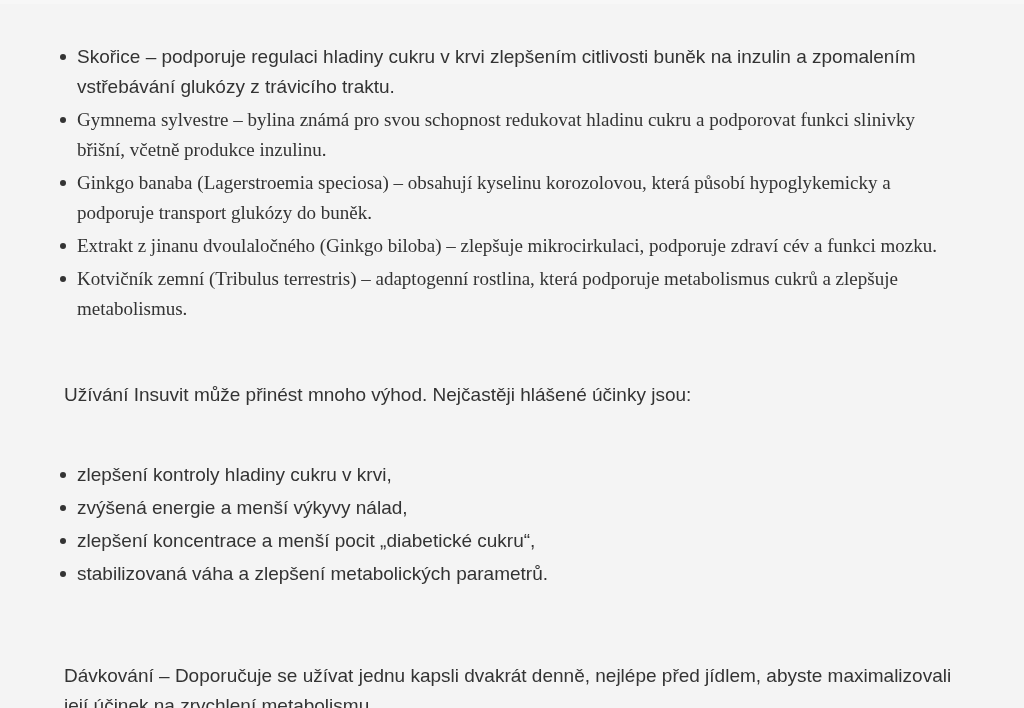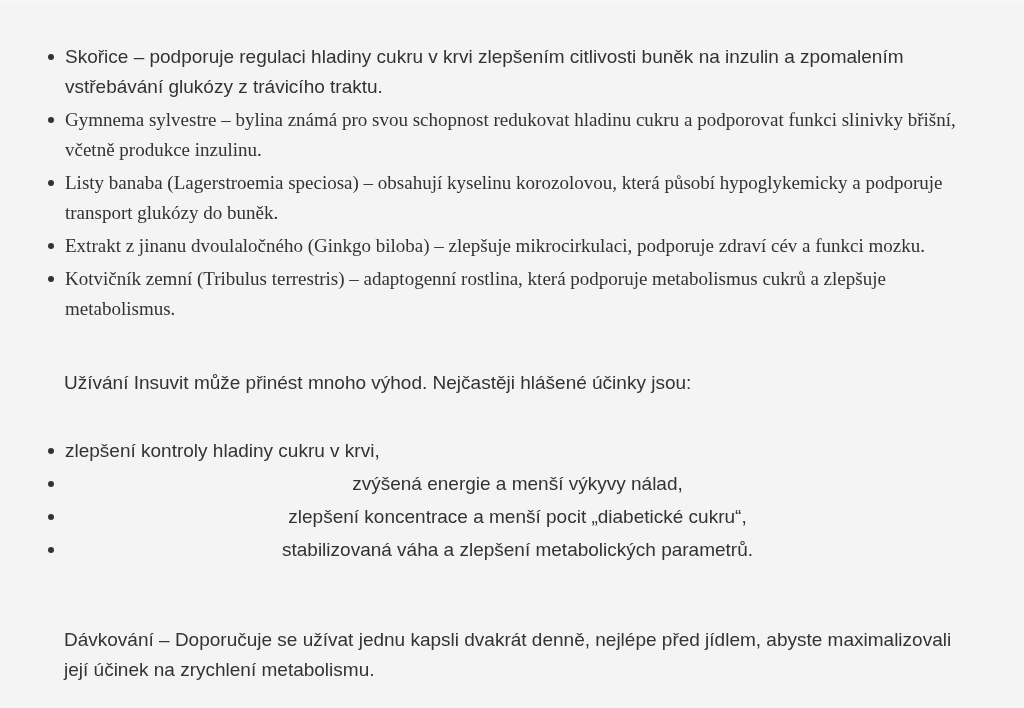--- a/index.html
+++ b/index.html
@@ -60,21 +60,21 @@
     margin: 16px;
     max-width: 905px;
   }
 
   .para.dosage {
     max-width: 900px;
   }
 
   .bullet-list {
     list-style: none;
-    margin: 0;
+    margin: 12px;
     padding: 0;
   }
 
   .bullet-list li {
     position: relative;
     padding-left: 17px;
     font-size: 19px;
     line-height: 30px;
     color: #333333;
     max-width: 905px;
@@ -96,21 +96,20 @@
 
   
   .list-ingredients li + li {
     margin-top: 3px;
     font-family: Liberation Serif, serif;
   }
 
   
   .list-benefits li + li {
     margin-top: 3px;
-    text-align: center;
   }
 
   .spacer-lg { height: 28px; }
   .spacer-md { height: 22px; }
 </style>
 </head>
 <body>
 
 <div class="page">
 
@@ -124,21 +123,21 @@
       <li>
         <span class="bullet-dot"></span>
         <span>Skořice – podporuje regulaci hladiny cukru v krvi zlepšením citlivosti buněk na inzulin a zpomalením vstřebávání glukózy z trávicího traktu.</span>
       </li>
       <li>
         <span class="bullet-dot"></span>
         <span>Gymnema sylvestre – bylina známá pro svou schopnost redukovat hladinu cukru a podporovat funkci slinivky břišní, včetně produkce inzulinu.</span>
       </li>
       <li>
         <span class="bullet-dot"></span>
-        <span>Listy banaba (Lagerstroemia speciosa) – obsahují kyselinu korozolovou, která působí hypoglykemicky a podporuje transport glukózy do buněk.</span>
+        <span>Ginkgo banaba (Lagerstroemia speciosa) – obsahují kyselinu korozolovou, která působí hypoglykemicky a podporuje transport glukózy do buněk.</span>
       </li>
       <li>
         <span class="bullet-dot"></span>
         <span>Extrakt z jinanu dvoulaločného (Ginkgo biloba) – zlepšuje mikrocirkulaci, podporuje zdraví cév a funkci mozku.</span>
       </li>
       <li>
         <span class="bullet-dot"></span>
         <span>Kotvičník zemní (Tribulus terrestris) – adaptogenní rostlina, která podporuje metabolismus cukrů a zlepšuje metabolismus.</span>
       </li>
     </ul>

